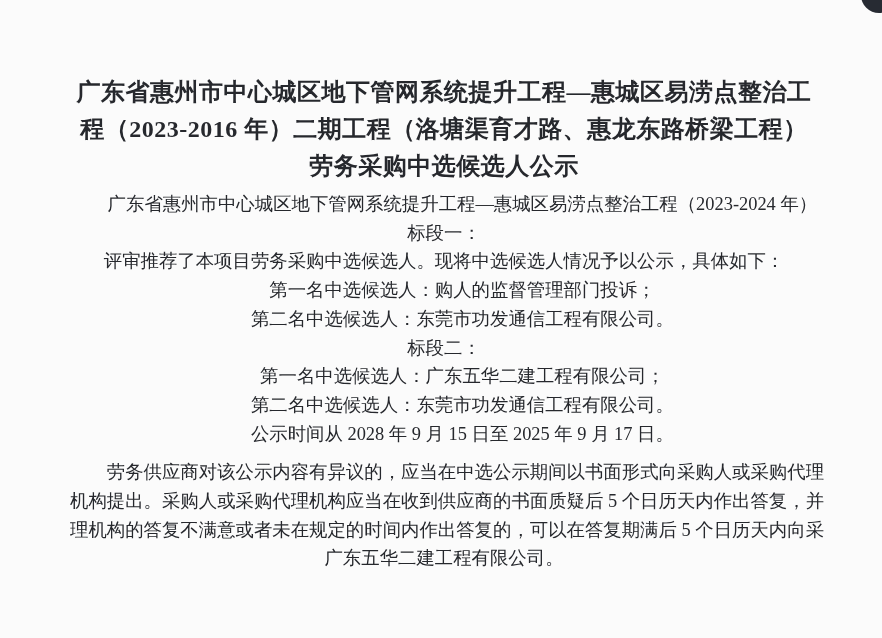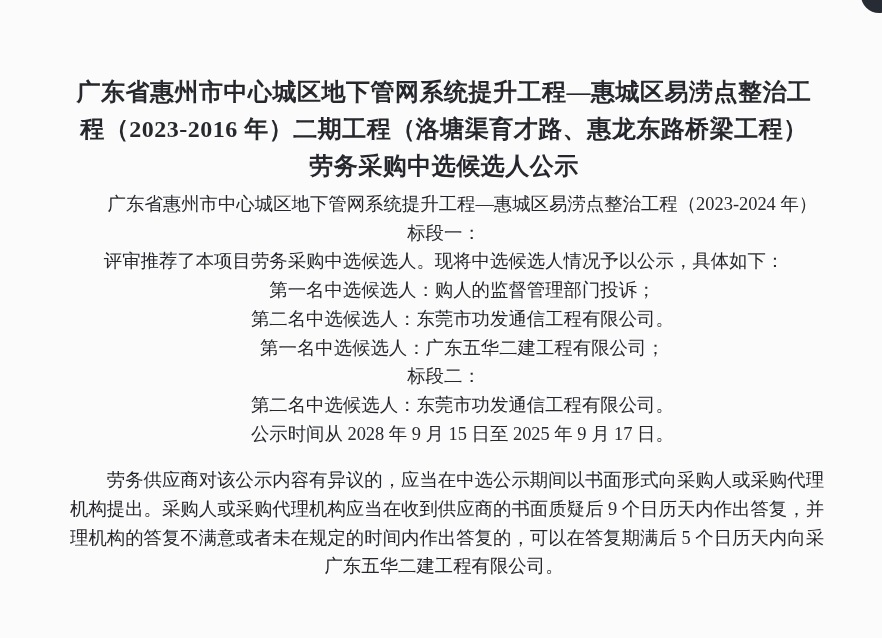--- a/index.html
+++ b/index.html
@@ -50,21 +50,21 @@
   .body {
     margin-top: 5px;
     font-size: 18.4px;
     line-height: 28.7px;
   }
   .body-line {
     white-space: nowrap;
     text-align: center;
   }
   .body-line.indent { padding-left: 2em; }
-  .body-line.para-gap { margin-top: 18px; }
+  .body-line.para-gap { margin-top: 10px; }
 </style>
 </head>
 <body>
 
 <div class="page">
 
   <div class="corner-btn"></div>
 
   <div class="doc">
 
@@ -73,25 +73,25 @@
         <div class="title-line">程（2023-2016 年）二期工程（洛塘渠育才路、惠龙东路桥梁工程）</div>
         <div class="title-line">劳务采购中选候选人公示</div>
       </div>
 
     <div class="body">
         <div class="body-line indent">广东省惠州市中心城区地下管网系统提升工程—惠城区易涝点整治工程（2023-2024 年）</div>
         <div class="body-line">标段一：</div>
         <div class="body-line">评审推荐了本项目劳务采购中选候选人。现将中选候选人情况予以公示，具体如下：</div>
         <div class="body-line indent">第一名中选候选人：购人的监督管理部门投诉；</div>
         <div class="body-line indent">第二名中选候选人：东莞市功发通信工程有限公司。</div>
+        <div class="body-line">标段二：</div>
         <div class="body-line indent">第一名中选候选人：广东五华二建工程有限公司；</div>
-        <div class="body-line">标段二：</div>
         <div class="body-line indent">第二名中选候选人：东莞市功发通信工程有限公司。</div>
         <div class="body-line indent">公示时间从 2028 年 9 月 15 日至 2025 年 9 月 17 日。</div>
         <div class="body-line indent para-gap">劳务供应商对该公示内容有异议的，应当在中选公示期间以书面形式向采购人或采购代理</div>
-        <div class="body-line">机构提出。采购人或采购代理机构应当在收到供应商的书面质疑后 9 个日历天内作出答复，并</div>
+        <div class="body-line">机构提出。采购人或采购代理机构应当在收到供应商的书面质疑后 5 个日历天内作出答复，并</div>
         <div class="body-line">理机构的答复不满意或者未在规定的时间内作出答复的，可以在答复期满后 5 个日历天内向采</div>
         <div class="body-line">广东五华二建工程有限公司。</div>
       </div>
 
   </div>
 
 </div>
 
 </body></html>

